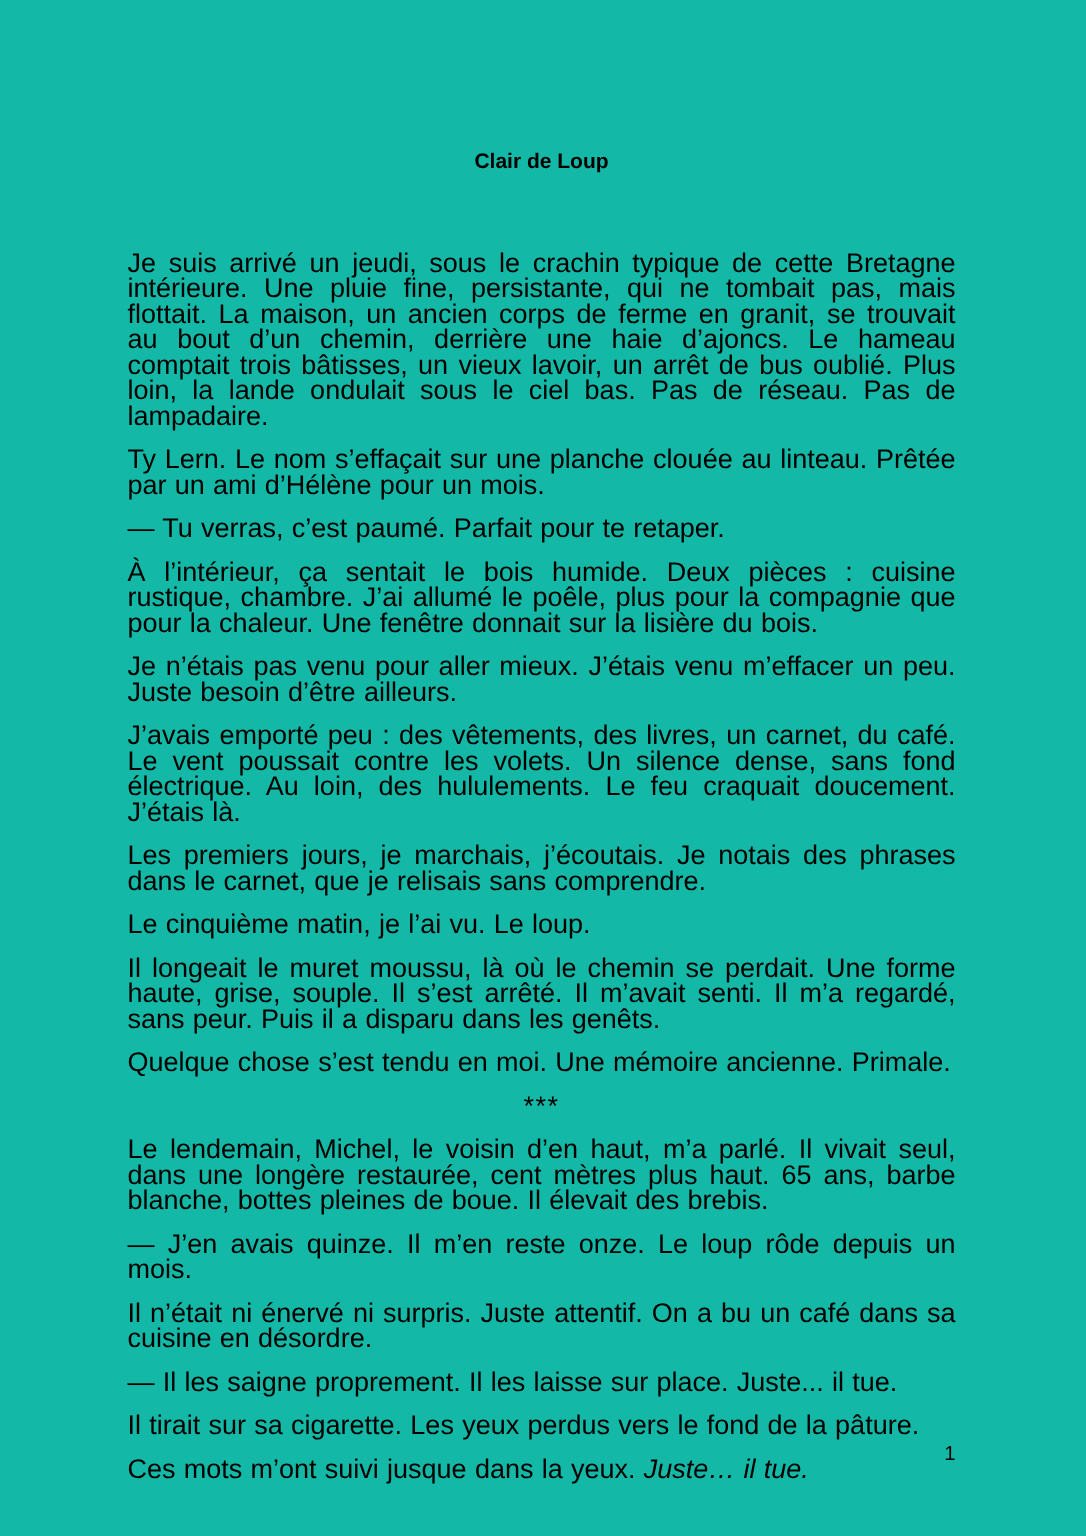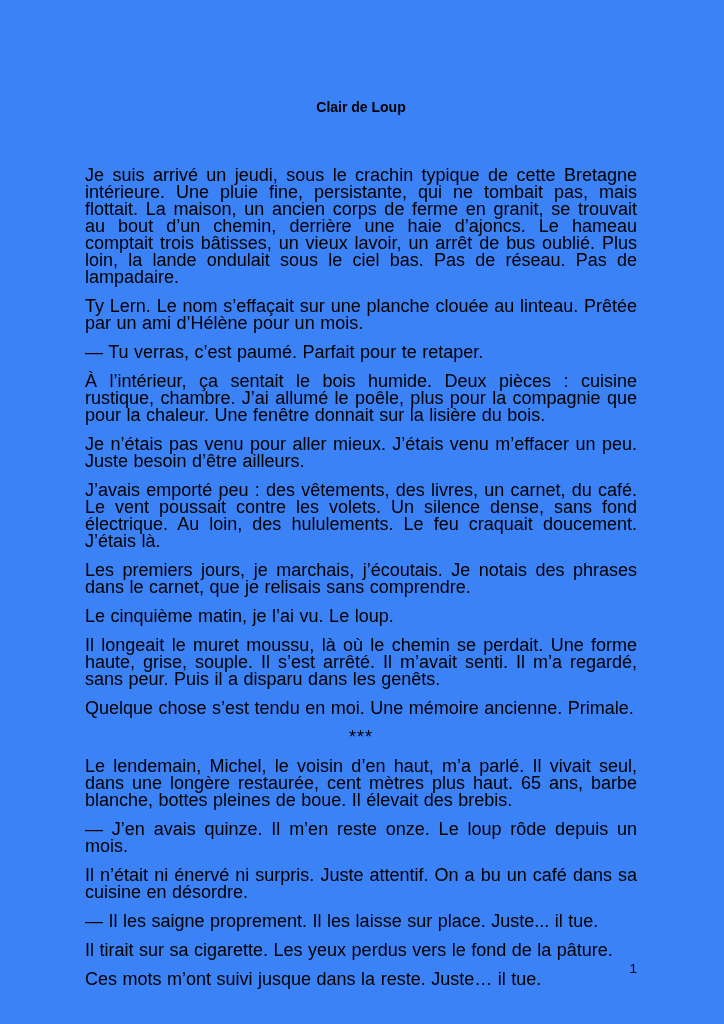--- a/index.html
+++ b/index.html
@@ -4,21 +4,21 @@
 <style>
   html, body {
     margin: 0;
     padding: 0;
     background: #ffffff;
   }
   .page {
     position: relative;
     width: 724px;
     height: 1024px;
-    background: #3b82f6;
+    background: #14b8a6;
     box-sizing: border-box;
     padding: 99px 87px 0 85px;
     font-family: "Liberation Sans", sans-serif;
     color: #000000;
     overflow: hidden;
   }
   .doc-title {
     font-size: 14px;
     font-weight: bold;
     text-align: center;
@@ -30,20 +30,21 @@
     line-height: 17px;
     text-align: justify;
     margin: 0 0 12px 0;
     word-spacing: 0.5px;
   }
   .para.separator {
     text-align: center;
     letter-spacing: 1px;
   }
   .para .italic-part {
+    font-style: italic;
     margin-top: 42px;
   }
   .page-number {
     position: absolute;
     right: 87px;
     bottom: 47px;
     font-size: 13.5px;
     line-height: 17px;
   }
 </style>
@@ -63,17 +64,17 @@
       <p class="para">Les premiers jours, je marchais, j’écoutais. Je notais des phrases dans le carnet, que je relisais sans comprendre.</p>
       <p class="para">Le cinquième matin, je l’ai vu. Le loup.</p>
       <p class="para">Il longeait le muret moussu, là où le chemin se perdait. Une forme haute, grise, souple. Il s’est arrêté. Il m’avait senti. Il m’a regardé, sans peur. Puis il a disparu dans les genêts.</p>
       <p class="para">Quelque chose s’est tendu en moi. Une mémoire ancienne. Primale.</p>
       <p class="para separator">***</p>
       <p class="para">Le lendemain, Michel, le voisin d’en haut, m’a parlé. Il vivait seul, dans une longère restaurée, cent mètres plus haut. 65 ans, barbe blanche, bottes pleines de boue. Il élevait des brebis.</p>
       <p class="para">— J’en avais quinze. Il m’en reste onze. Le loup rôde depuis un mois.</p>
       <p class="para">Il n’était ni énervé ni surpris. Juste attentif. On a bu un café dans sa cuisine en désordre.</p>
       <p class="para">— Il les saigne proprement. Il les laisse sur place. Juste... il tue.</p>
       <p class="para">Il tirait sur sa cigarette. Les yeux perdus vers le fond de la pâture.</p>
-      <p class="para"><span>Ces mots m’ont suivi jusque dans la reste. </span><span class="italic-part">Juste… il tue.</span></p>
+      <p class="para"><span>Ces mots m’ont suivi jusque dans la yeux. </span><span class="italic-part">Juste… il tue.</span></p>
     </div>
 
   <div class="page-number">1</div>
 </div>
 
 </body></html>

